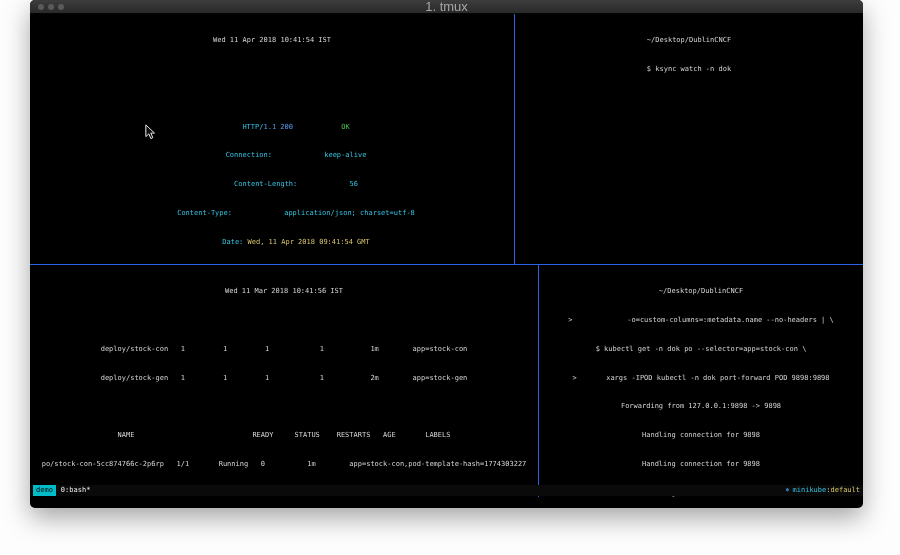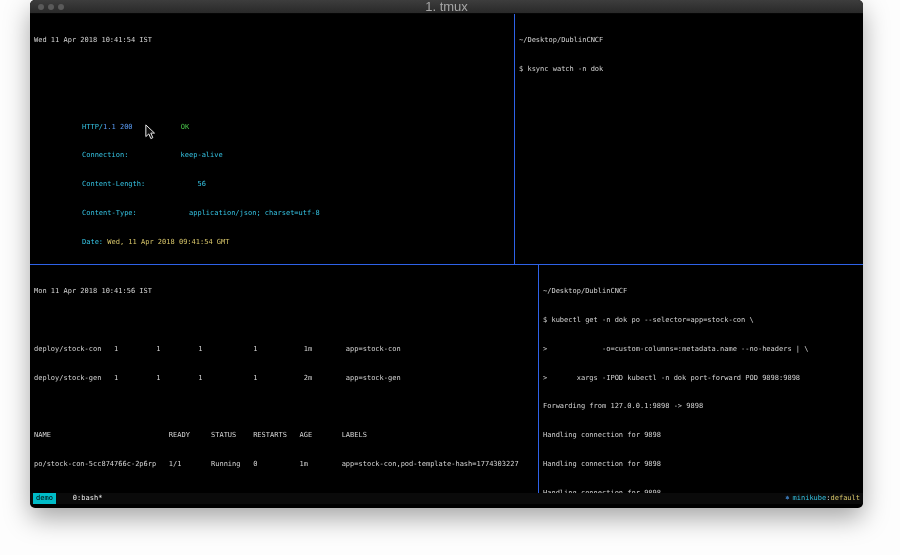--- a/index.html
+++ b/index.html
@@ -14,44 +14,44 @@
   .titlebar { position:relative; height:14px;
               background:linear-gradient(#3d3d3d,#292929); border-bottom:1px solid #050505; }
   .lights { position:absolute; left:8px; top:4px; display:flex; gap:4px; }
   .light { width:6px; height:6px; border-radius:50%; background:#5a5a5a; display:inline-block; }
   .title { text-align:center; font-family:"Liberation Sans",sans-serif;
            font-size:13px; line-height:13px; color:#a6a6a6; }
 
   .term { position:absolute; top:14px; left:0; right:0; height:483px; background:#000; }
 
   .pane { position:absolute; color:#d6d6d6; font-size:7px; line-height:9.6px;
-          padding:3px 4px; white-space:pre; overflow:hidden; }
+          padding:3px 4px; white-space:pre; overflow:hidden;text-align:center; }
   .line { height:9.6px; white-space:pre; }
 
   .pane-tl { left:0;    top:0;    width:484px; height:250px; }
   .pane-tr { left:485px; top:0;   right:0;     height:250px; }
   .pane-bl { left:0;    top:251px; width:508px; height:232px; }
   .pane-br { left:509px; top:251px; right:0;    height:232px; }
 
   .div-h     { position:absolute; left:0; right:0; top:250px; height:1px; background:#2e62e8; }
   .div-v-top { position:absolute; left:484px; top:0; width:1px; height:250px; background:#2e62e8; }
   .div-v-bot { position:absolute; left:508px; top:251px; width:1px; height:232px; background:#2e62e8; }
 
   .c-cyan   { color:#35c4e4;margin-left:48px; }
   .c-blue   { color:#5a9cf5; }
   .c-green  { color:#49c549;margin-left:44px; }
   .c-yellow { color:#d9c76a; }
   .c-white  { color:#d6d6d6; }
 
-  .statusbar { position:absolute; left:0; right:0; bottom:4px; height:11px; background:#0a0a0a;
+  .statusbar { position:absolute; left:0; right:0; bottom:12px; height:11px; background:#0a0a0a;
                font-size:7px; line-height:11px; display:flex; justify-content:space-between;
                align-items:center; padding:0 3px; color:#ddd; }
   .status-left, .status-right { display:flex; align-items:center; }
   .session { background:#00bcc8; color:#000; padding:0 3px; height:11px; line-height:11px; }
-  .winlabel { color:#f0f0f0; margin-left:17px; }
+  .winlabel { color:#f0f0f0; margin-left:5px; }
   .helm { color:#4da2f8; margin-right:3px; }
   .ctx  { color:#35c4e4; }
   .nssep { color:#d6d6d6; }
   .ns   { color:#d9c76a; }
 
   .mouse-cursor { position:absolute; left:145px; top:124px; z-index:50; }
 </style>
 </head>
 <body>
 
@@ -93,38 +93,38 @@
       <div class="pane pane-tr">
         <div class="line"><span class="c-white">~/Desktop/DublinCNCF</span></div>
         <div class="line"><span class="c-white">$ ksync watch -n dok</span></div>
       </div>
 
       <div class="div-v-top"></div>
       <div class="div-h"></div>
       <div class="div-v-bot"></div>
 
       <div class="pane pane-bl">
-        <div class="line"><span class="c-white">Mon 11 Apr 2018 10:41:56 IST</span></div>
+        <div class="line"><span class="c-white">Wed 11 Mar 2018 10:41:56 IST</span></div>
         <div class="line"></div>
         <div class="line c-white">deploy/stock-con   1         1         1            1           1m        app=stock-con</div>
         <div class="line c-white">deploy/stock-gen   1         1         1            1           2m        app=stock-gen</div>
         <div class="line"></div>
         <div class="line c-white">NAME                            READY     STATUS    RESTARTS   AGE       LABELS</div>
         <div class="line c-white">po/stock-con-5cc874766c-2p6rp   1/1       Running   0          1m        app=stock-con,pod-template-hash=1774303227</div>
         
         
         
         
         
       </div>
 
       <div class="pane pane-br">
         <div class="line"><span class="c-white">~/Desktop/DublinCNCF</span></div>
+        <div class="line c-white">&gt;             -o=custom-columns=:metadata.name --no-headers | \</div>
         <div class="line c-white">$ kubectl get -n dok po --selector=app=stock-con \</div>
-        <div class="line c-white">&gt;             -o=custom-columns=:metadata.name --no-headers | \</div>
         <div class="line c-white">&gt;       xargs -IPOD kubectl -n dok port-forward POD 9898:9898</div>
         <div class="line c-white">Forwarding from 127.0.0.1:9898 -&gt; 9898</div>
         <div class="line c-white">Handling connection for 9898</div>
         <div class="line c-white">Handling connection for 9898</div>
         <div class="line c-white">Handling connection for 9898</div>
         
         
       </div>
 
     </div>

